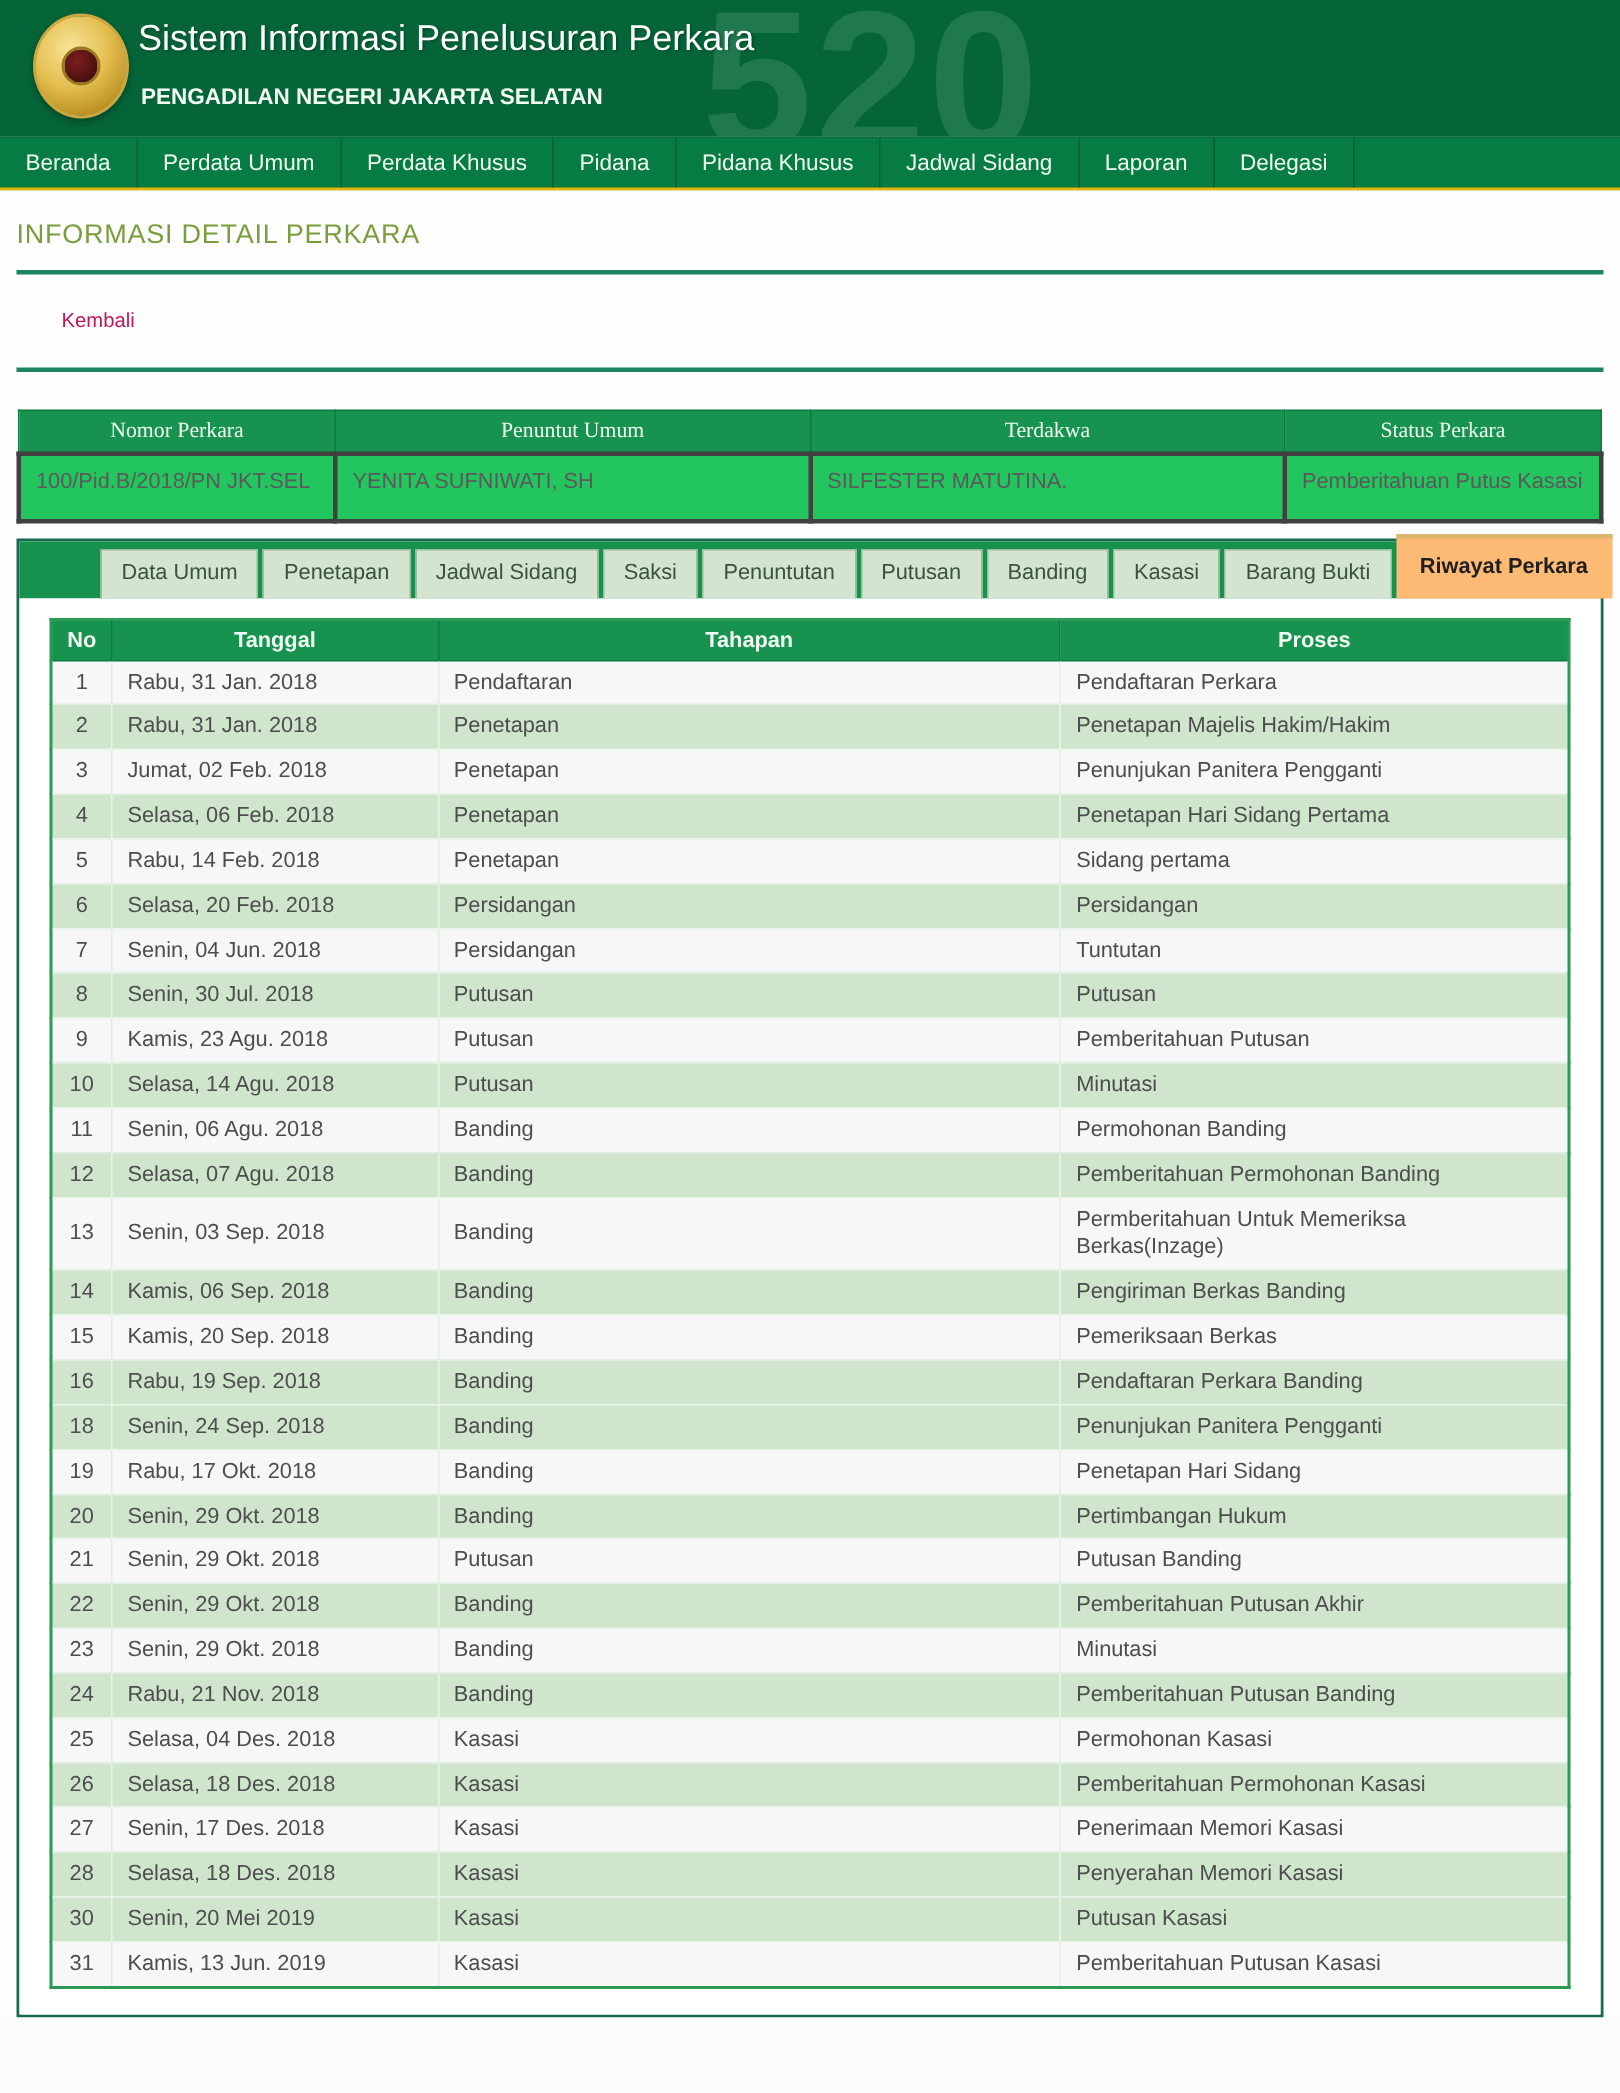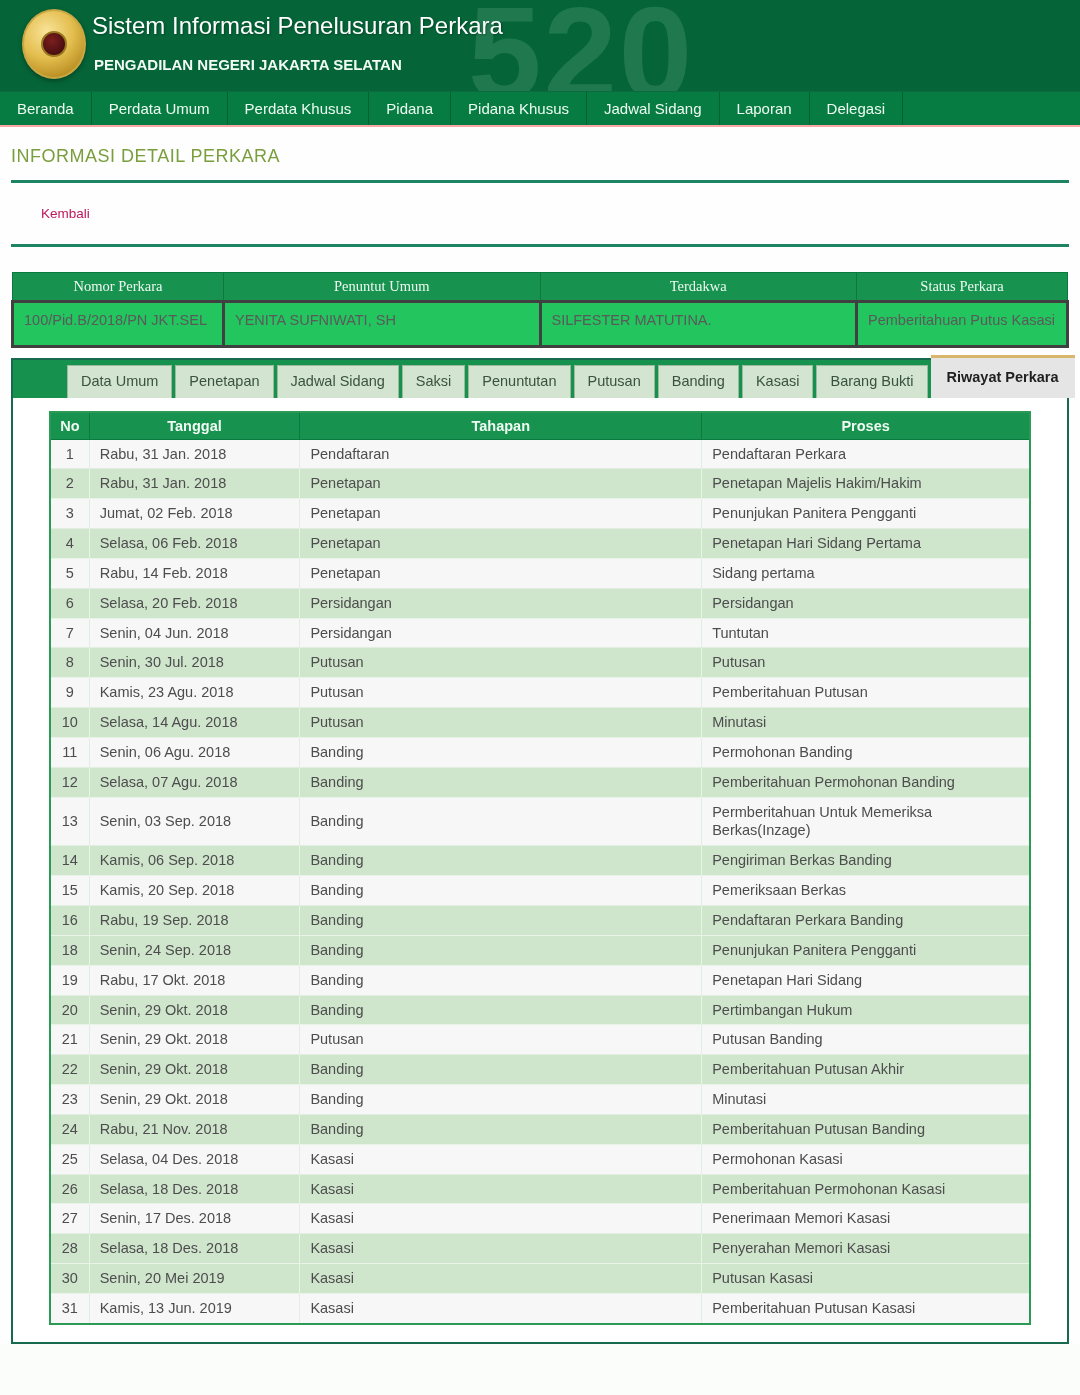--- a/index.html
+++ b/index.html
@@ -15,21 +15,21 @@
   .logo-inner { position: absolute; left: 50%; top: 50%; transform: translate(-50%,-50%);
                 width: 26px; height: 26px; border-radius: 50%;
                 background: radial-gradient(circle at 40% 35%, #7b1f1f, #4c0f10 70%);
                 border: 2px solid #9a7a20; }
   .header-title { position: absolute; left: 92px; top: 12px; color: #ffffff; font-size: 24px;
                   font-weight: normal; text-shadow: 1px 1px 2px rgba(0,0,0,0.3); }
   .header-sub { position: absolute; left: 94px; top: 56px; color: #f2fbf4; font-size: 15px; font-weight: bold; }
 
   
   .nav { display: flex; height: 36px; background: #077c42; border-top: 1px solid #0c6b3c;
-         border-bottom: 2px solid #fca5a5; }
+         border-bottom: 2px solid #eab308; }
   .nav-item { color: #eefcf1; font-size: 15px; line-height: 33px; padding: 0 17px;
               border-right: 1px solid #05602f; text-decoration: none; cursor: pointer; }
 
   
   .main { padding: 0 11px; background: #fdfefd; }
   .page-title { padding-top: 19px; color: #7a9e3e; font-size: 18px; letter-spacing: 0.5px; }
   .divider { height: 3px; background: #1f8464; border: none; margin-top: 13px; }
   .back-link { display: inline-block; margin-top: 23px; color: #be185d; font-size: 13.5px;
                text-decoration: none; cursor: pointer; margin-left: 30px; }
   .divider2 { height: 3px; background: #1f8464; border: none; margin-top: 22px; }
@@ -41,24 +41,24 @@
   .case-table td { background: #22c55e; color: #5a5a5a; font-size: 14.5px; padding: 7px 10px 14px;
                    vertical-align: top; border: 3px solid #404040; line-height: 1.45; }
   .case-table col.c20 { width: 20%; } .case-table col.c30 { width: 30%; }
 
   
   .panel { margin-top: 10px; border: 2px solid #186a4e; background: #ffffff; }
   .tabbar { background: #17914e; height: 38px; padding-left: 54px; display: flex; align-items: flex-end; }
   .tab { background: #d3e5d0; border: 1px solid #9cba9c; border-bottom: none; color: #3a5340;
          font-size: 14.5px; height: 33px; line-height: 31px; padding: 0 13px; margin-right: 3px;
          cursor: pointer; white-space: nowrap; }
-  .tab.active { background: #e5e5e5; border: none; border-top: 3px solid #d9b66b; color: #1f1f1f;
+  .tab.active { background: #fdba74; border: none; border-top: 3px solid #d9b66b; color: #1f1f1f;
                 font-weight: bold; height: 43px; line-height: 38px; position: relative; z-index: 2;
                 padding: 0 16px; text-align: right; }
-  .panel-body { background: #ffffff; padding: 13px 36px 17px; }
+  .panel-body { background: #ffffff; padding: 13px 20px 17px; }
 
   
   .hist-table { width: 100%; border-collapse: collapse; border: 2px solid #2a9a55; }
   .hist-table thead td { background: #18934f; color: #f0fbf3; font-size: 14.5px; font-weight: bold;
                          text-align: center; padding: 4px 8px; border: 1px solid #0c7a40; height: 27px; }
   .hist-table tbody td { font-size: 14.5px; color: #4d4d4d; padding: 5px 10px; line-height: 1.3;
                          border: 1px solid #e2eee2; height: 28px; vertical-align: middle; }
   .hist-table tbody tr.odd td  { background: #f7f7f7; }
   .hist-table tbody tr.even td { background: #cfe6cd; border-color: #e9f4e8; }
   .hist-table td:first-child { text-align: center; }

